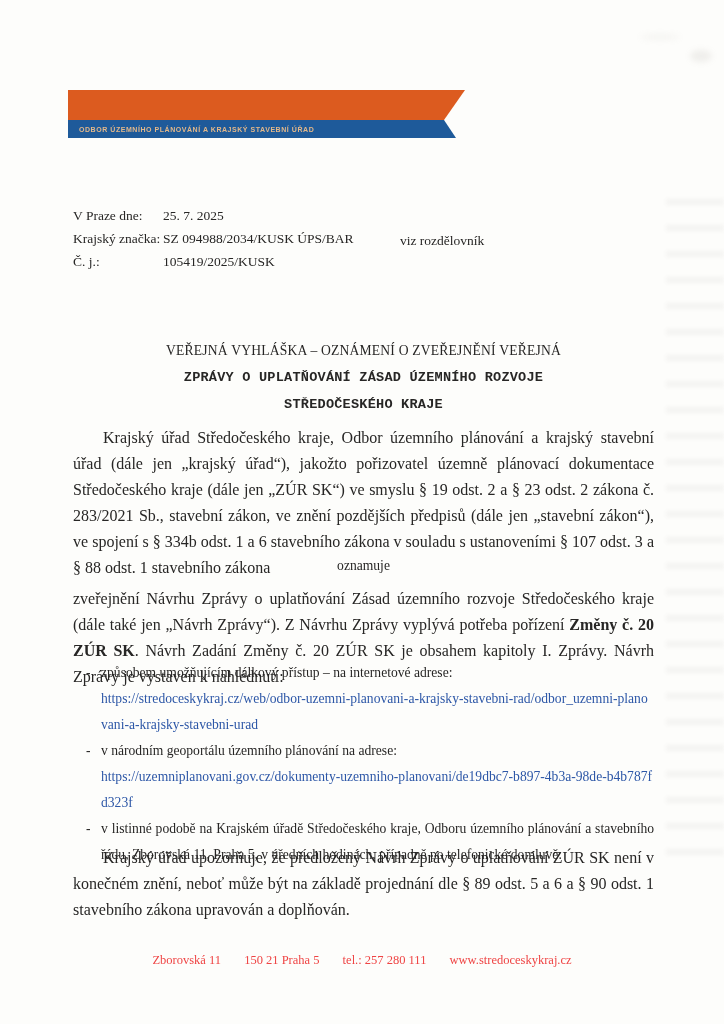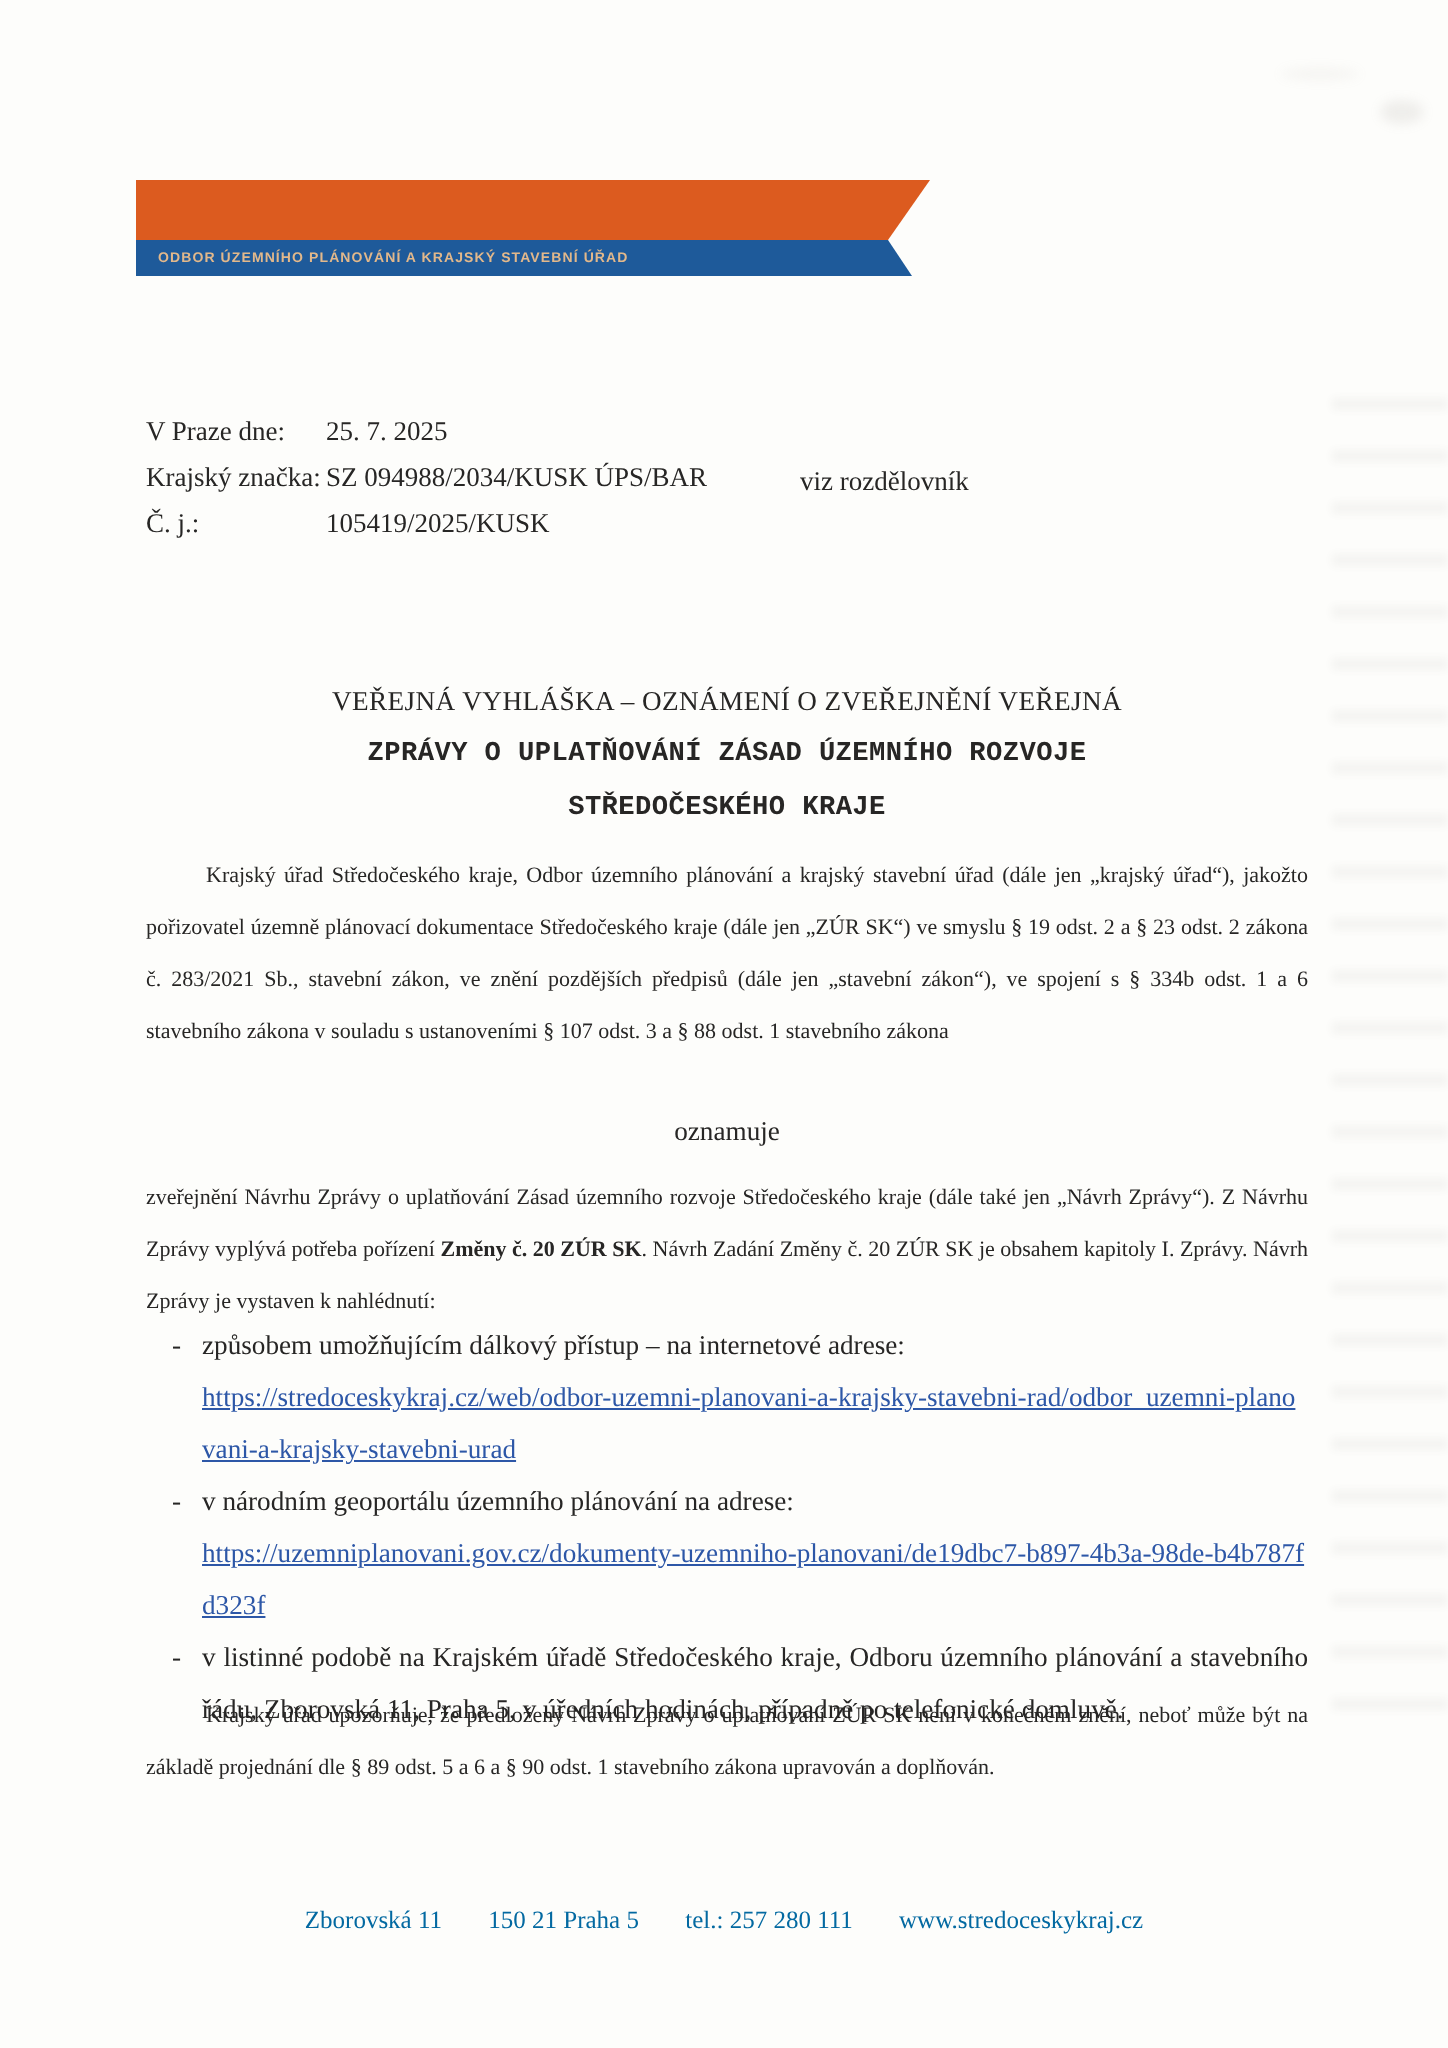--- a/index.html
+++ b/index.html
@@ -28,37 +28,37 @@
   .meta{position:absolute;left:73px;top:204px;font-size:13.5px;}
   .meta-row{display:flex;line-height:23px;}
   .meta-label{width:90px;flex:none;}
   .viz-note{position:absolute;left:400px;top:229px;font-size:13.5px;line-height:23px;}
   
   .doc-title{position:absolute;left:73px;top:337px;width:581px;text-align:center;
     font-size:13.6px;line-height:27px;letter-spacing:.2px;}
   .doc-title .bold{font-weight:bold;font-family:Liberation Mono, monospace;}
   
   .para{position:absolute;left:73px;width:581px;text-align:justify;
-    font-size:11px;line-height:26px;}
+    font-size:16px;line-height:26px;}
   .p1{top:425px;text-indent:30px;}
   .announce{position:absolute;left:73px;top:553px;width:581px;text-align:center;
     font-weight:normal;font-size:13.6px;line-height:26px;}
   .p2{top:586px;}
   .bullets{position:absolute;left:86px;top:660px;width:568px;
     font-size:13.6px;line-height:26px;}
   .bullet{display:flex;}
   .b-marker{width:15px;flex:none;}
   .b-content{width:553px;text-align:justify;}
-  .doclink{display:block;color:#2d57a7;text-decoration:underline;
+  .doclink{display:block;color:#2d57a7;
     word-break:break-all;text-align:left;cursor:pointer;}
   .doclink:empty{display:none;}
   .p3{top:845px;text-indent:30px;}
   
   .footer{position:absolute;left:0;top:953px;width:724px;text-align:center;
-    font-size:12.5px;color:#0369a1;white-space:nowrap;}
+    font-size:12.5px;color:#ef4444;white-space:nowrap;}
   .footer .f-item{margin:0 10px;}
   
   .bleed{position:absolute;right:0;top:190px;width:58px;height:680px;opacity:.05;
     filter:blur(2px);pointer-events:none;
     background:repeating-linear-gradient(to bottom,transparent 0 9px,#55504a 9px 15px,transparent 15px 26px);}
   .smudge-a{position:absolute;left:690px;top:50px;width:22px;height:12px;background:#9a948c;
     opacity:.14;filter:blur(3px);border-radius:50%;pointer-events:none;}
   .smudge-b{position:absolute;left:640px;top:34px;width:40px;height:6px;background:#b0aaa2;
     opacity:.10;filter:blur(3px);border-radius:50%;pointer-events:none;}
 </style>

